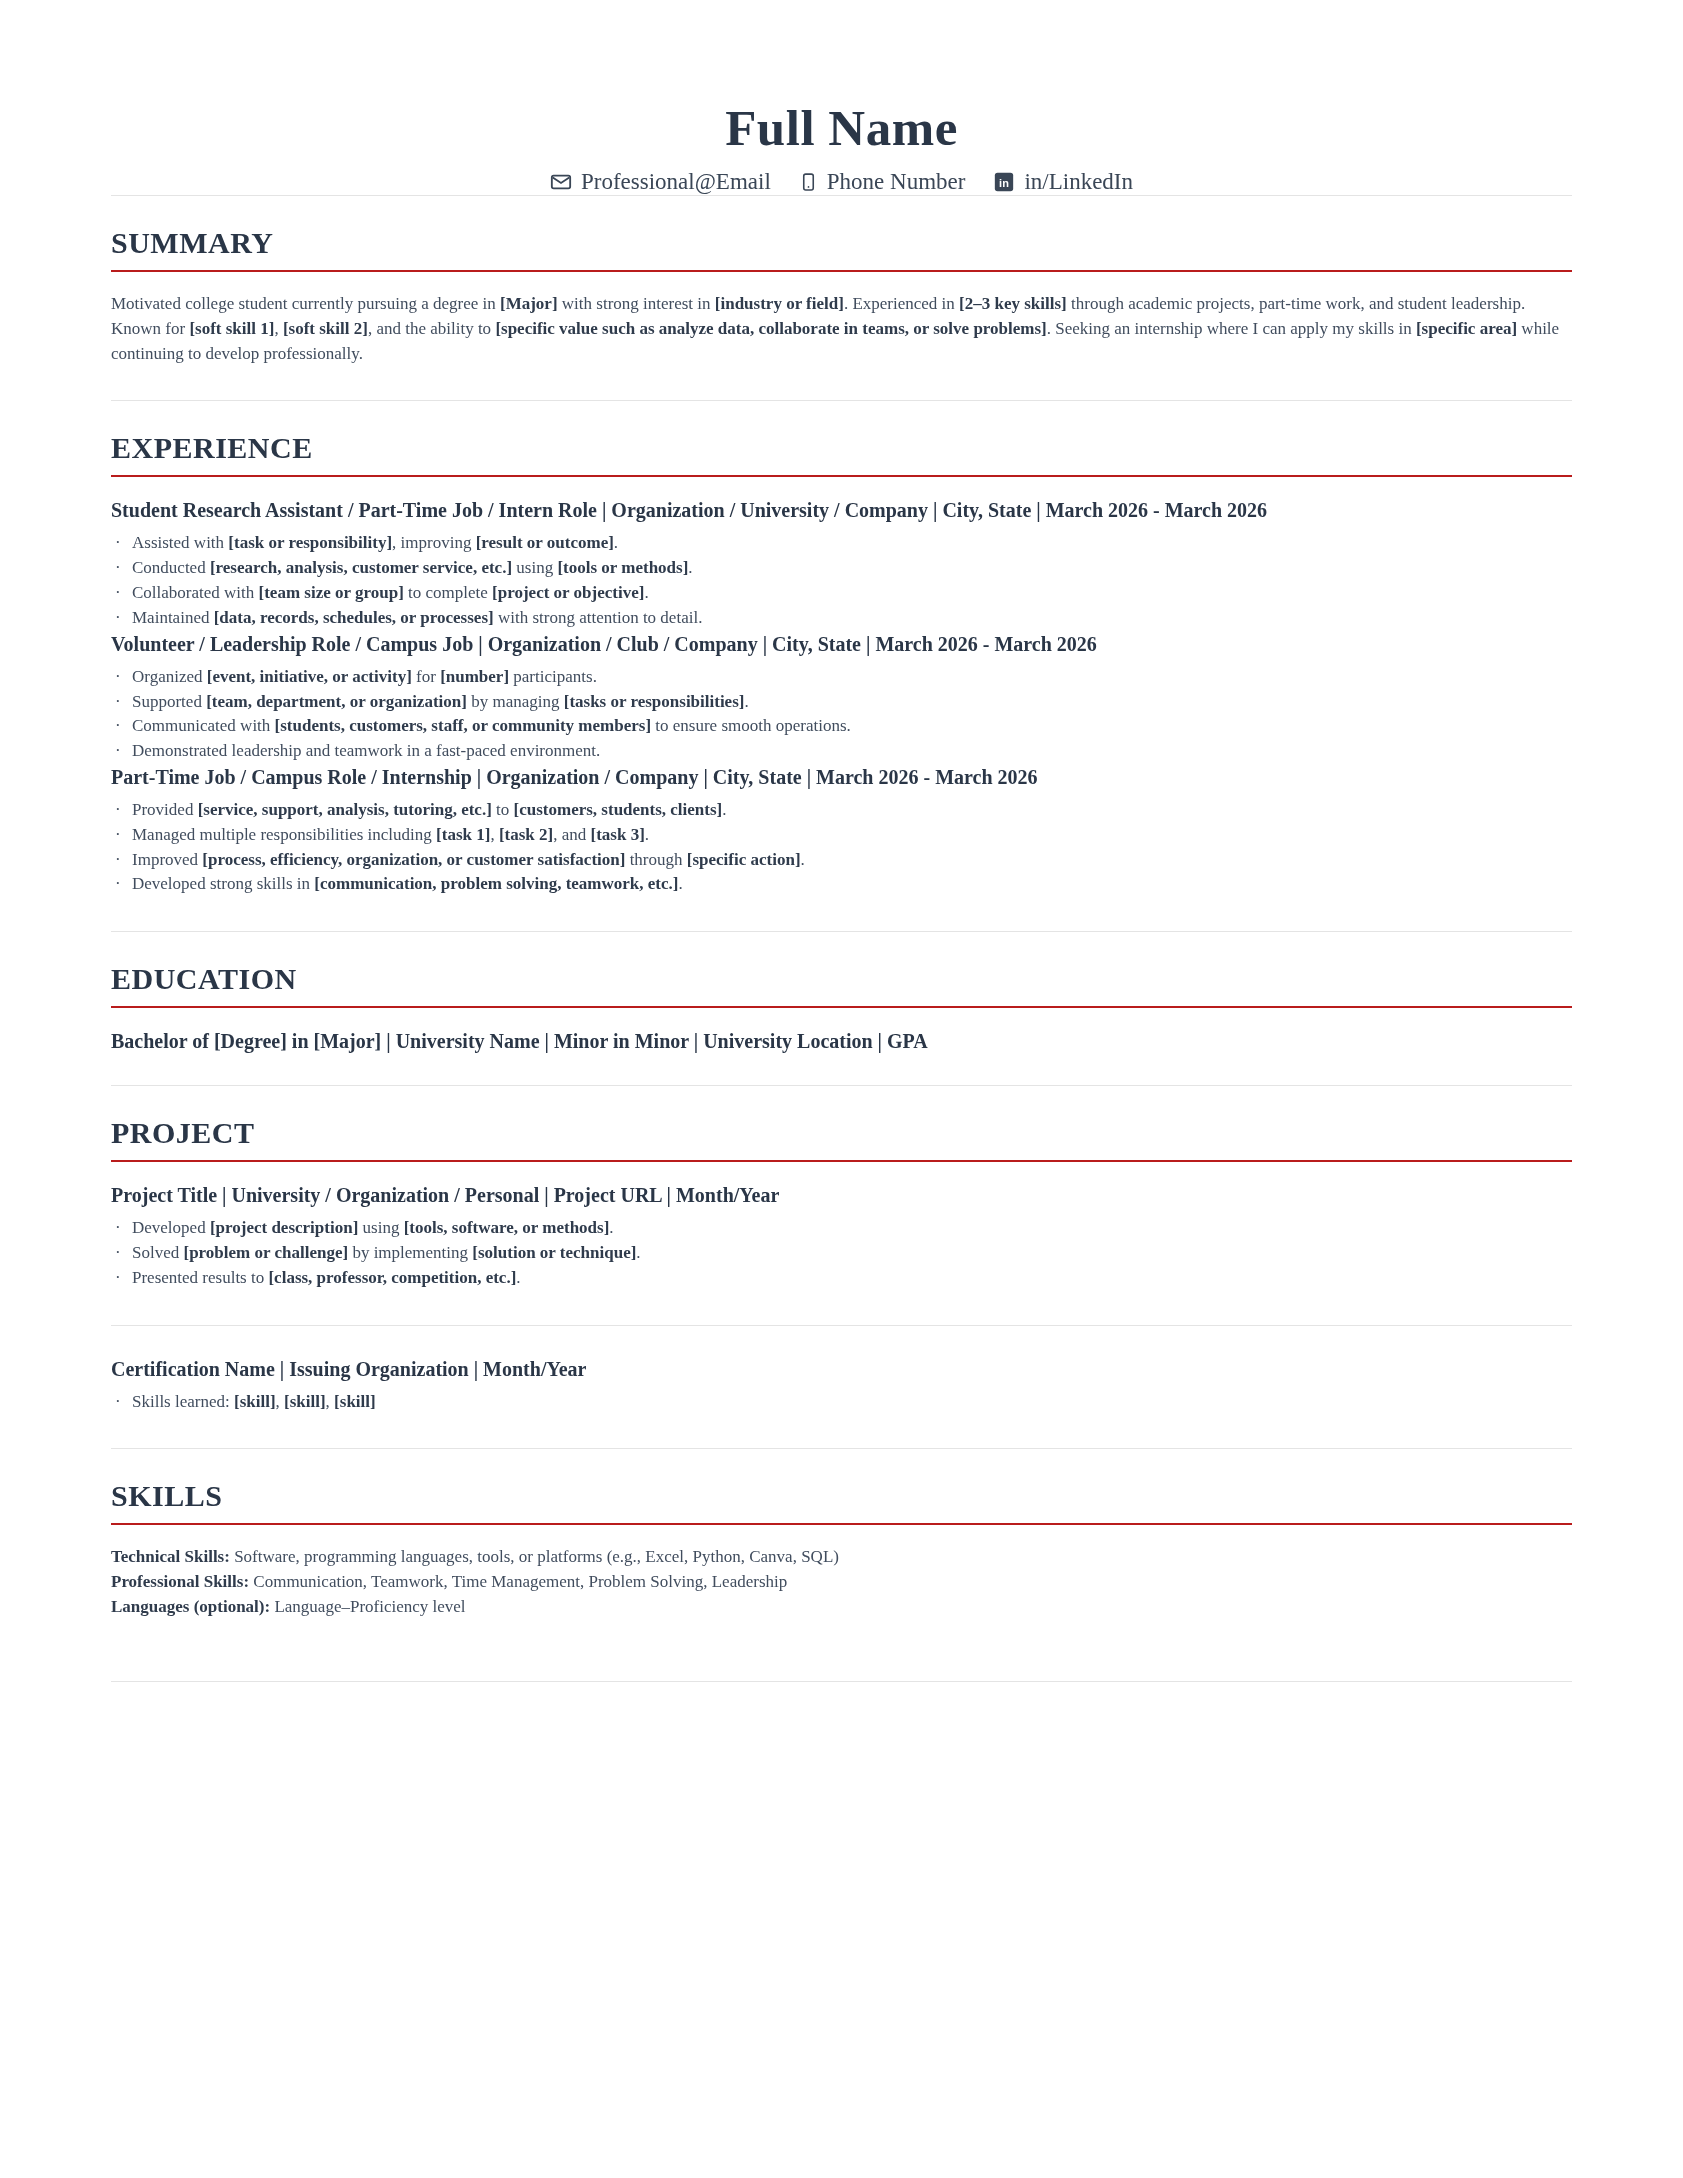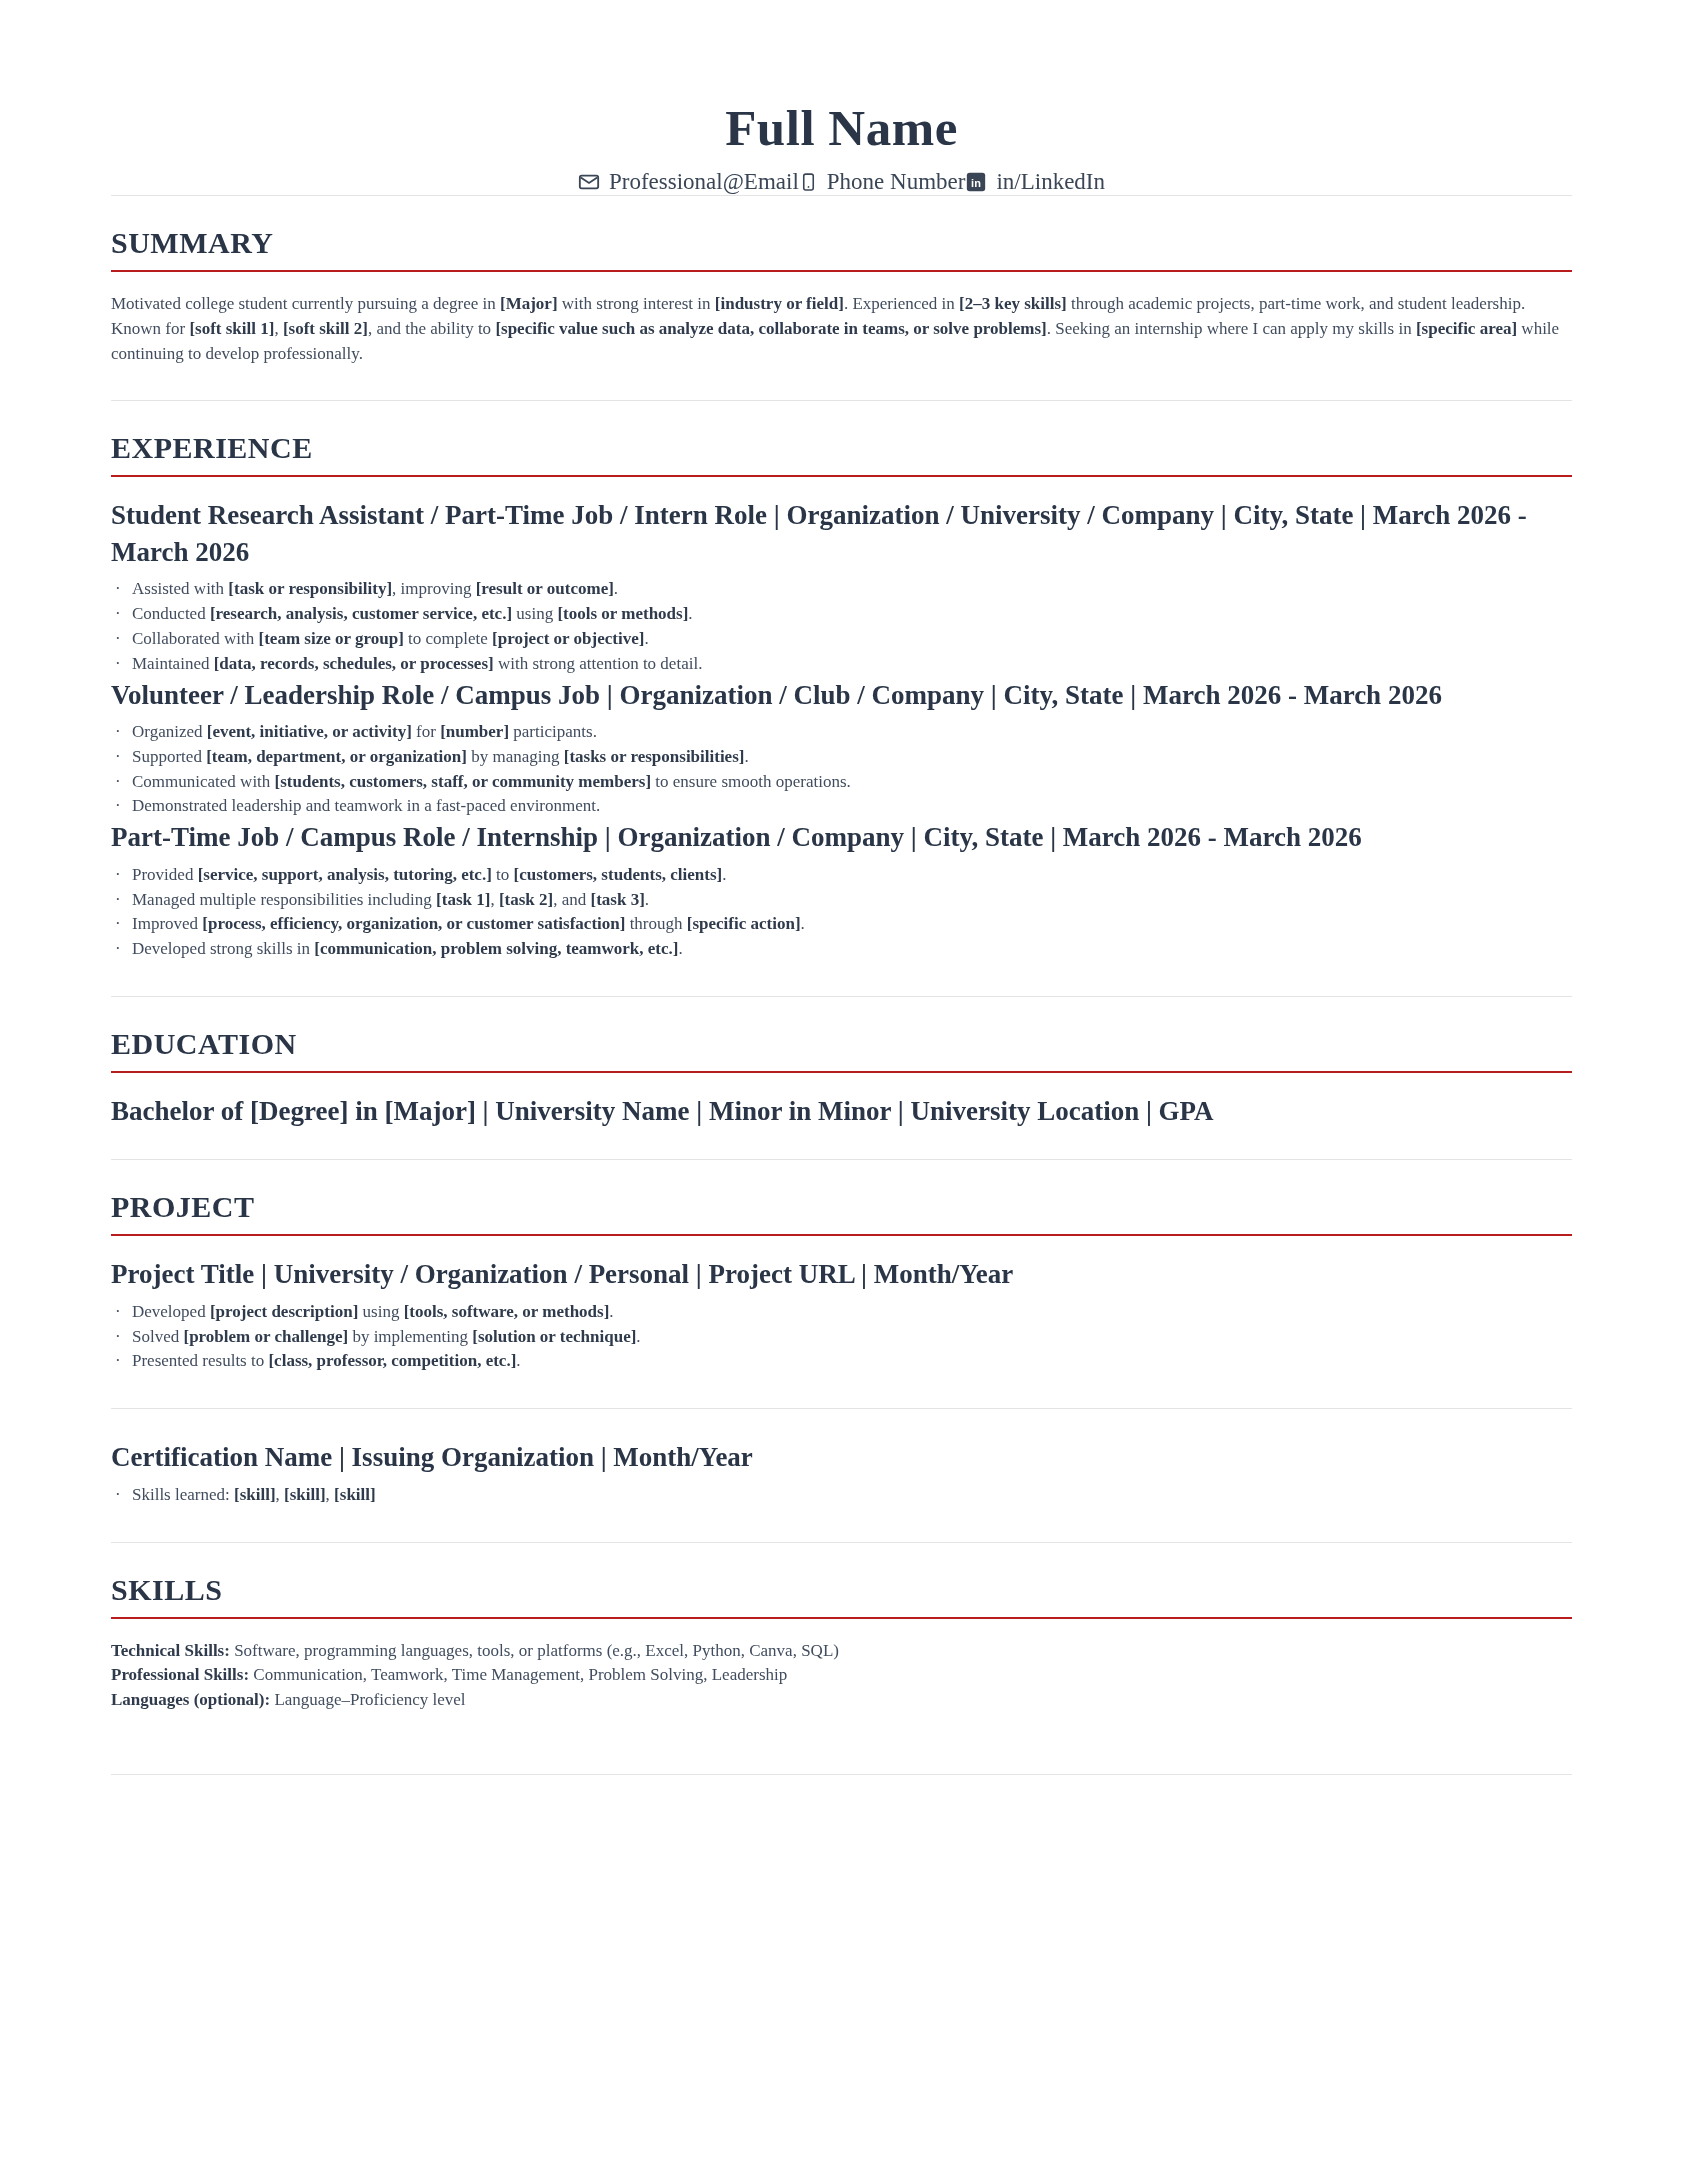--- a/index.html
+++ b/index.html
@@ -18,20 +18,21 @@
     font-size: 51px;
     font-weight: 700;
     color: #2a3647;
     margin-top: 38px;
     letter-spacing: 0.5px;
   }
   .contact {
     display: flex;
     justify-content: center;
     align-items: flex-start;
+    gap: 28px;
     margin-top: 12px;
     font-size: 23px;
     color: #3a4656;
   }
   .citem { display: inline-flex; align-items: center; gap: 9px; }
   .citem svg { display: block; }
 
   
   hr.light { border: none; border-top: 1px solid #e4e4e4; margin: 0; }
   hr.bottom-1 { margin-top: 61px; }
@@ -41,21 +42,21 @@
   h2.section-heading {
     font-size: 30px;
     font-weight: 700;
     color: #2a3647;
     letter-spacing: 0.5px;
     border-bottom: 2px solid #b91c1c;
     padding-bottom: 10px;
     margin-bottom: 20px;
   }
   h3.entry-heading {
-    font-size: 27px;
+    font-size: 20px;
     font-weight: 700;
     color: #2a3647;
     line-height: 1.35;
     margin-bottom: 7px;
   }
   p.body-text, li.bullet, p.skill-line {
     font-size: 17px;
     line-height: 1.46;
     color: #414d5e;
   }

